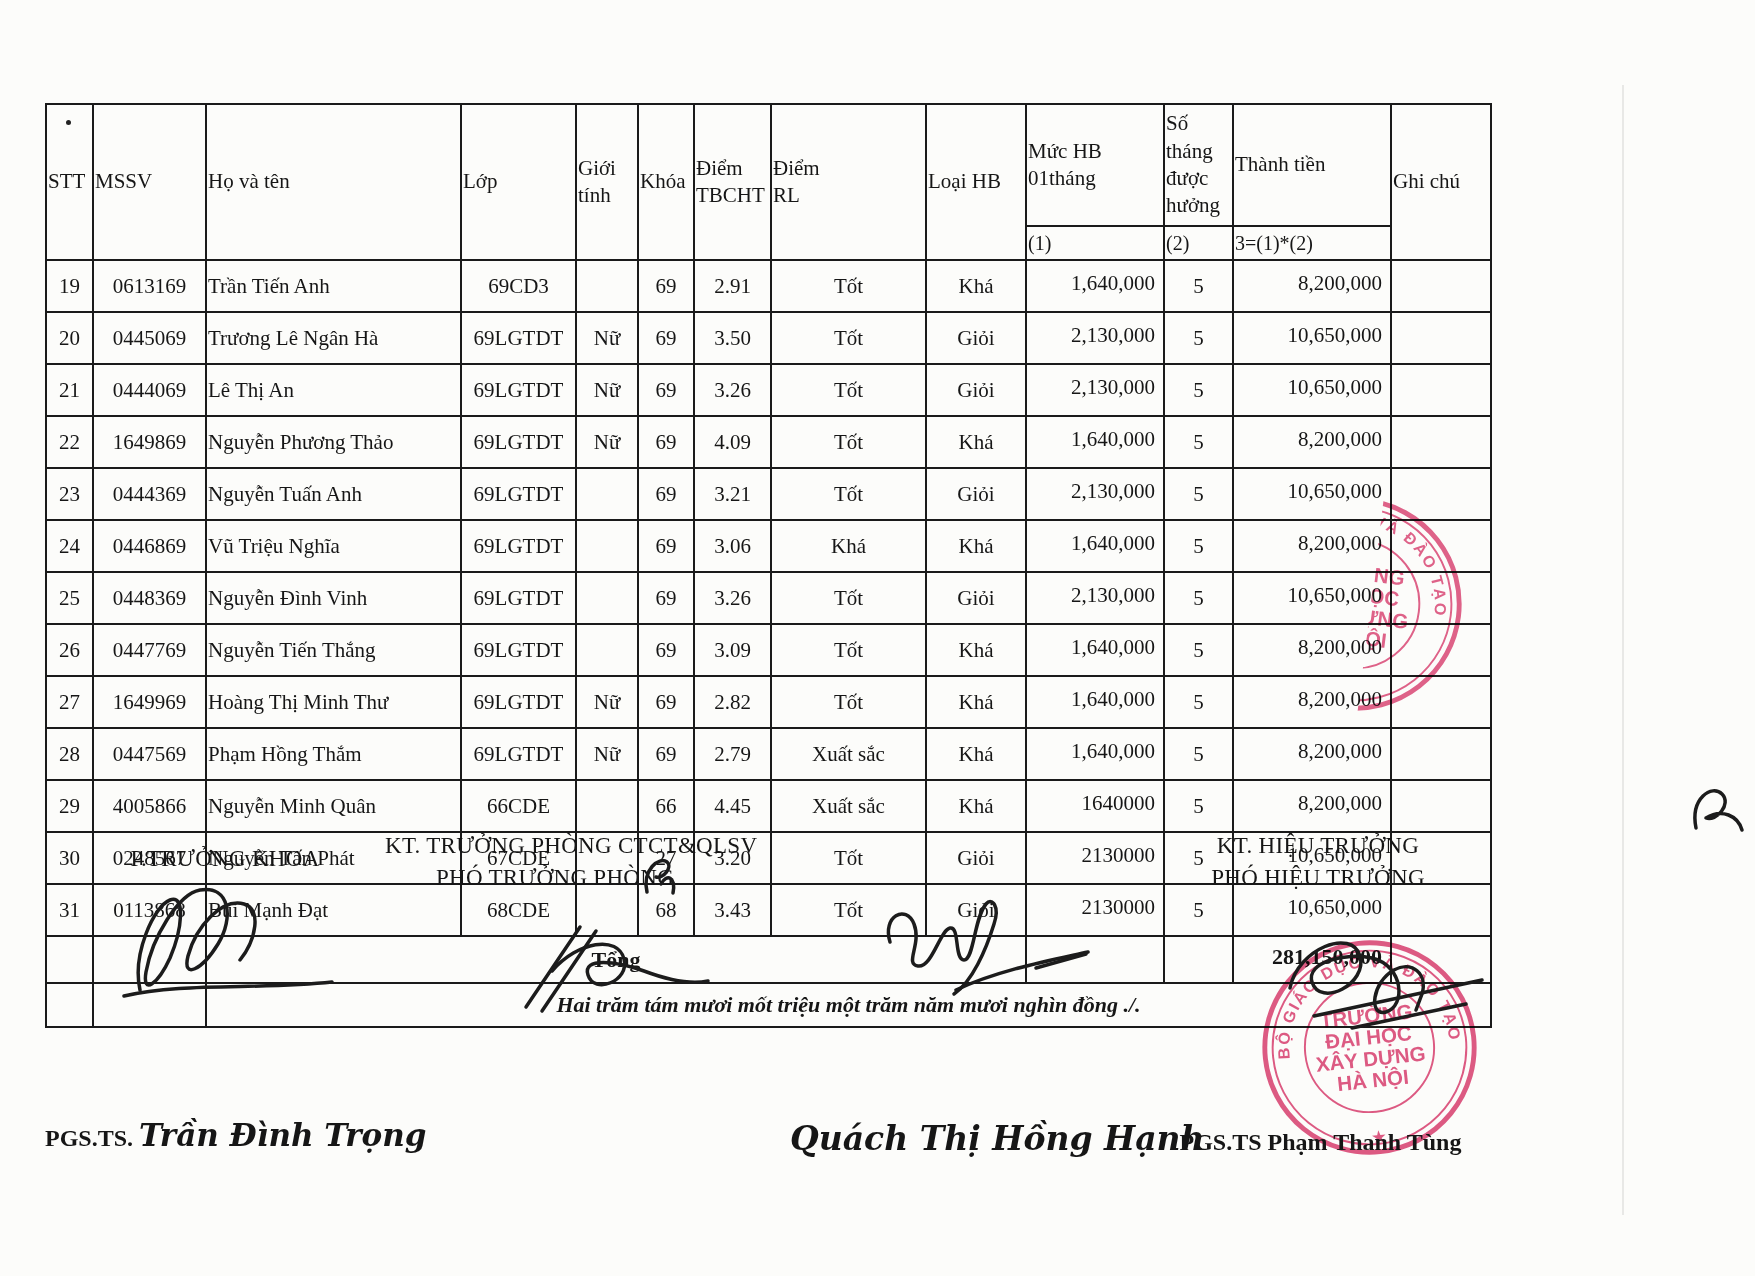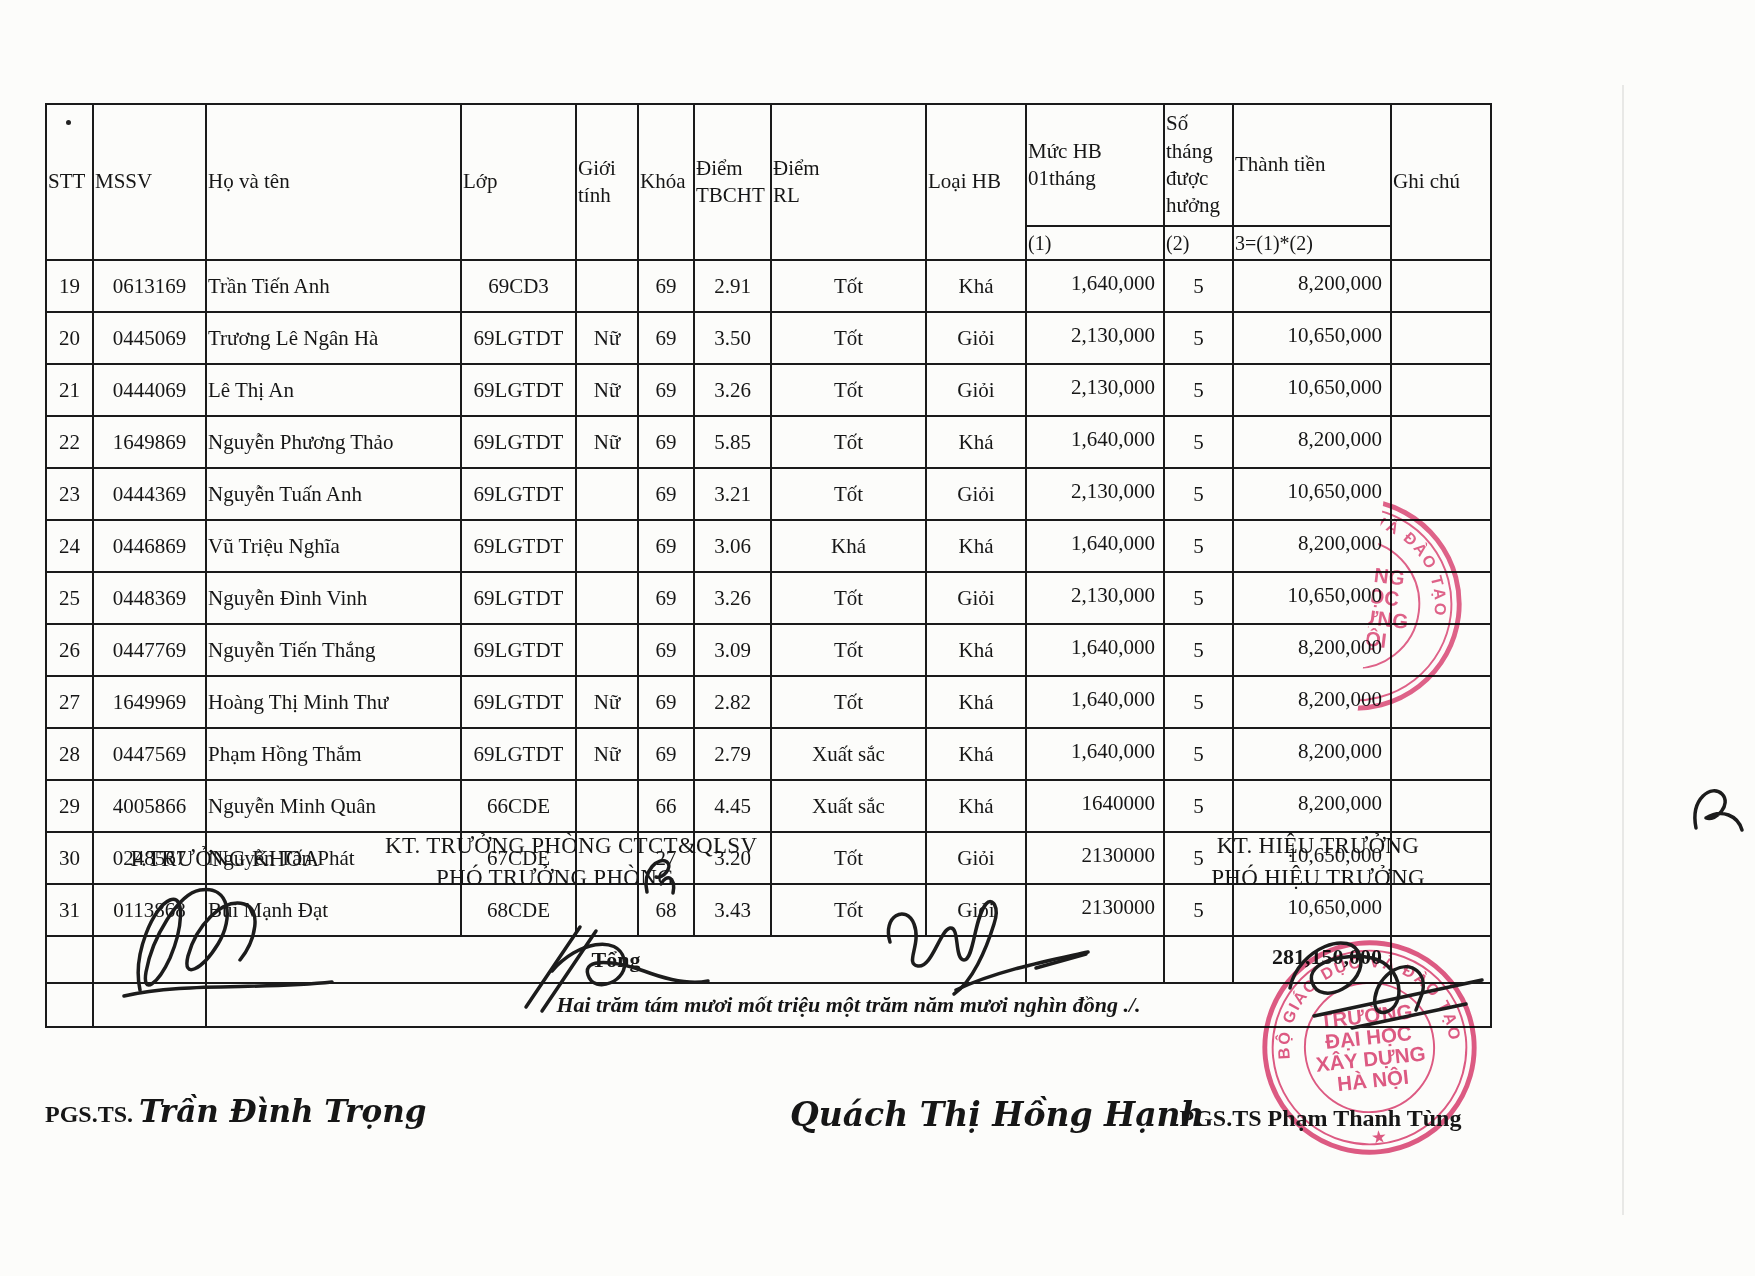--- a/index.html
+++ b/index.html
@@ -32,21 +32,21 @@
   .words-row .words {
     text-align:center; font-weight:bold; font-style:italic; font-size:22px;
   }
   
   .sig-title {
     position:absolute; text-align:center; font-size:23px;
     line-height:1.4; letter-spacing:0.3px; white-space:nowrap;
   }
   .sig-name {
     position:absolute; text-align:center; font-weight:bold;
-    font-size:24px; white-space:nowrap; z-index:3;
+    font-size:24px; white-space:nowrap; z-index:3;margin-top:24px;
   }
   .script {
     font-family:"DejaVu Serif", serif; font-style:italic; font-size:31px;
   }
   .script-big { font-size:33px; }
   .sig-stroke { position:absolute; z-index:2; }
   .sig-stroke path { fill:none; stroke:#1c1c1c; stroke-width:3.5; stroke-linecap:round; stroke-linejoin:round; }
   
   .stamp { position:absolute; mix-blend-mode:multiply; z-index:1; }
   .stamp svg { display:block; width:100%; height:100%; }
@@ -162,21 +162,21 @@
           <td class="cell-money">10,650,000</td>
           <td class="cell-center"></td>
         </tr>
         <tr>
           <td class="cell-center">22</td>
           <td class="cell-center">1649869</td>
           <td class="cell-left">Nguyễn Phương Thảo</td>
           <td class="cell-center">69LGTDT</td>
           <td class="cell-center">Nữ</td>
           <td class="cell-center">69</td>
-          <td class="cell-center">5.85</td>
+          <td class="cell-center">4.09</td>
           <td class="cell-center">Tốt</td>
           <td class="cell-center">Khá</td>
           <td class="cell-money">1,640,000</td>
           <td class="cell-center">5</td>
           <td class="cell-money">8,200,000</td>
           <td class="cell-center"></td>
         </tr>
         <tr>
           <td class="cell-center">23</td>
           <td class="cell-center">0444369</td>

